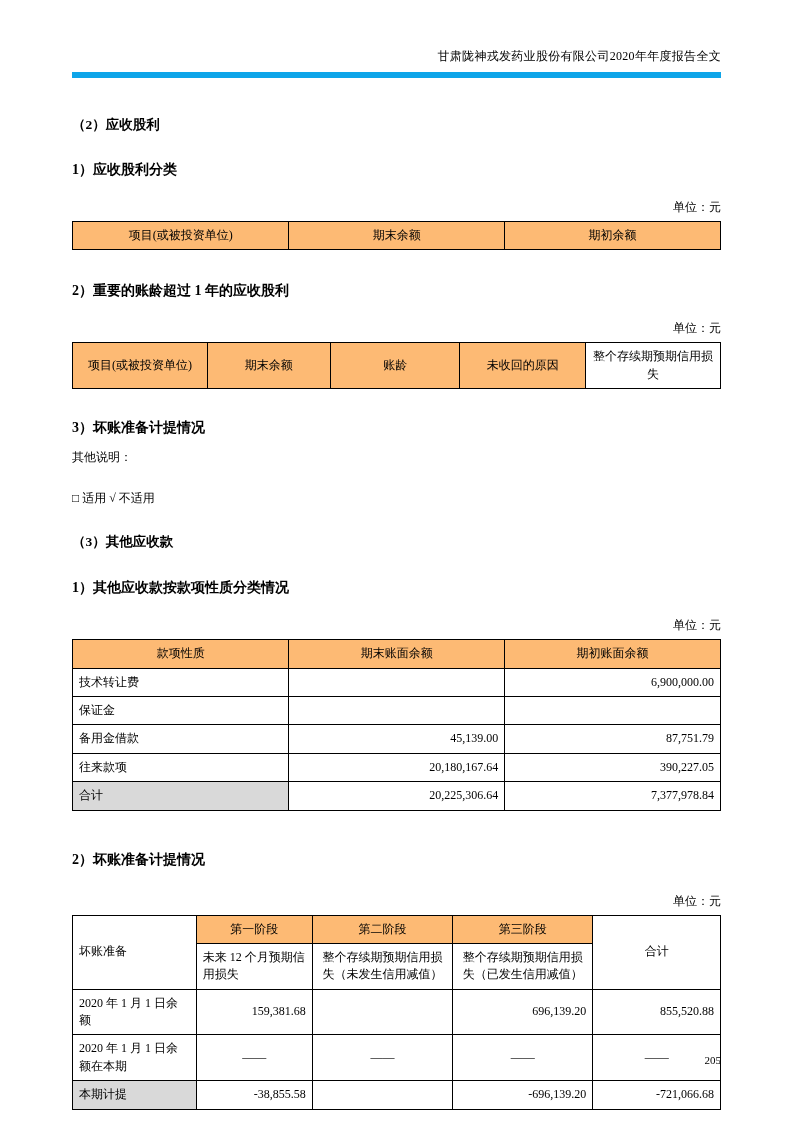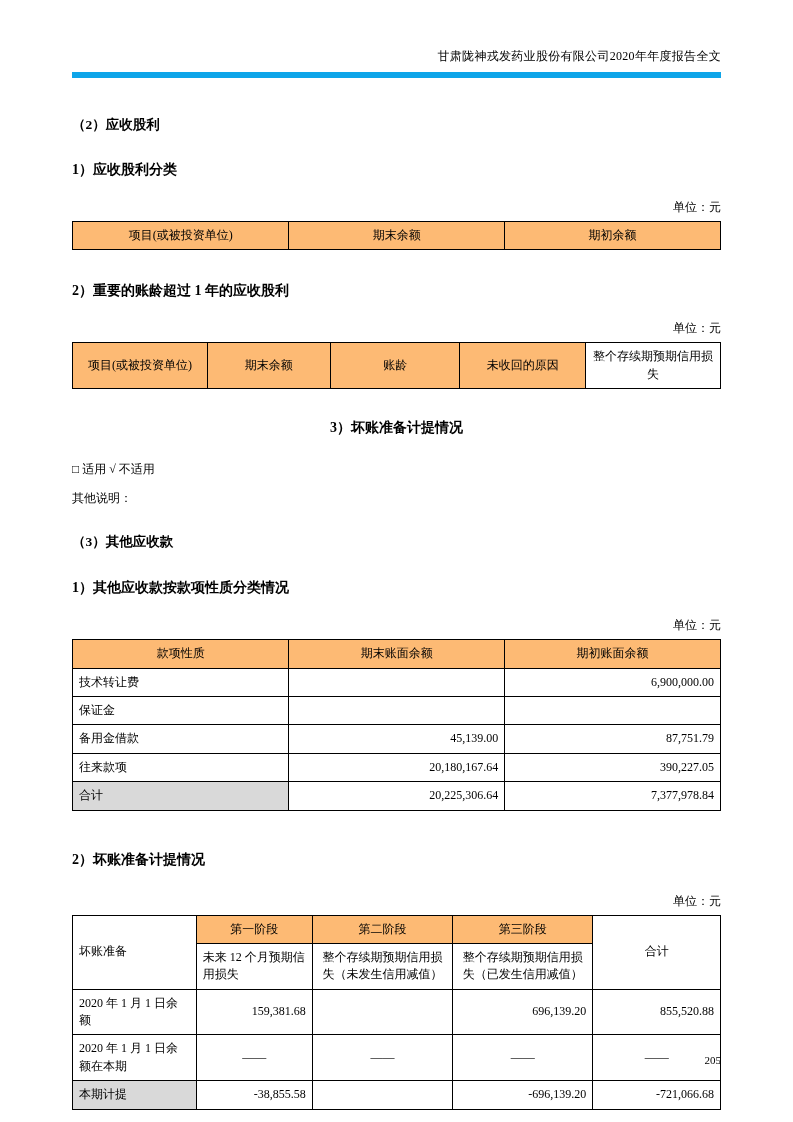--- a/index.html
+++ b/index.html
@@ -104,24 +104,24 @@
       <tr>
         <td class="th">项目(或被投资单位)</td>
         <td class="th">期末余额</td>
         <td class="th">账龄</td>
         <td class="th">未收回的原因</td>
         <td class="th-white">整个存续期预期信用损失</td>
       </tr>
     </tbody>
   </table>
 
-  <div class="h-minor" style="margin-top:30px;text-align:center;">3）坏账准备计提情况</div>
-
+  <div class="h-minor" style="margin-top:30px;">3）坏账准备计提情况</div>
+
+  <div class="plain-line tight">其他说明：</div>
   <div class="plain-line">□ 适用 √ 不适用</div>
-  <div class="plain-line tight">其他说明：</div>
 
   <div class="h-major" style="margin-top:26px;">（3）其他应收款</div>
 
   <div class="h-minor" style="margin-top:28px;">1）其他应收款按款项性质分类情况</div>
 
   <div class="unit-row">单位：元</div>
 
   <table class="tbl">
     <colgroup>
       <col style="width:33.4%">

